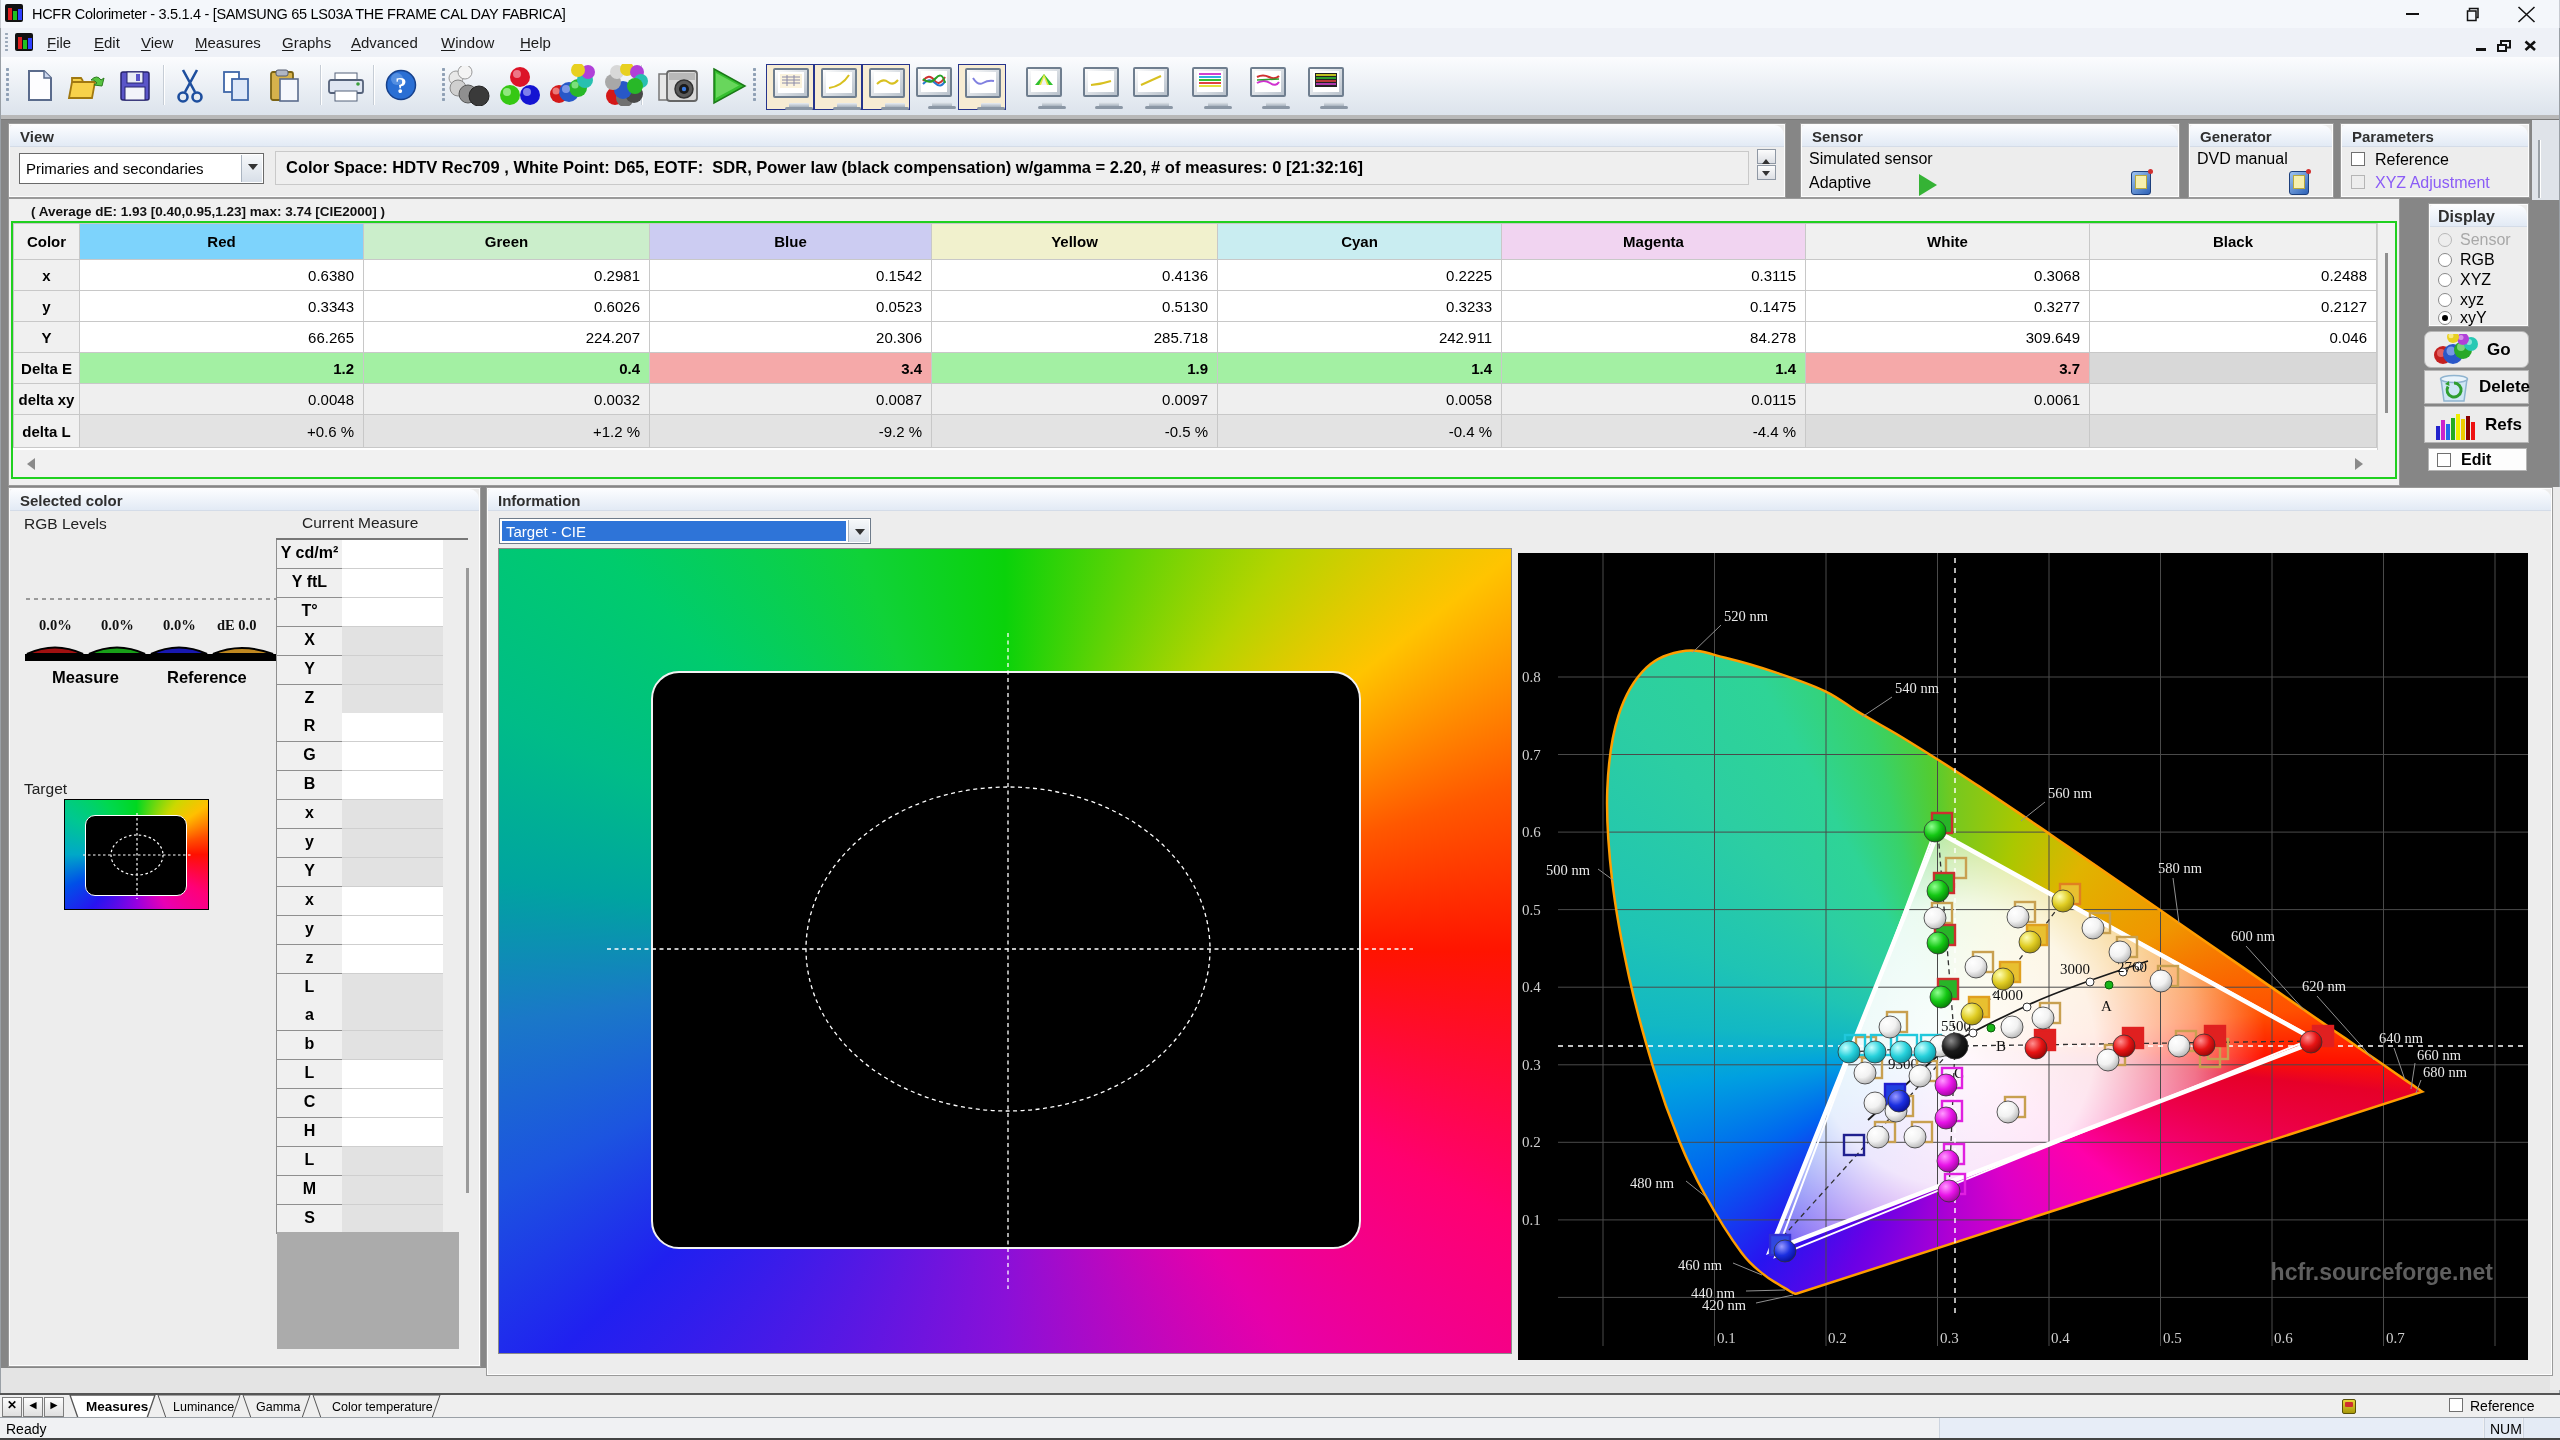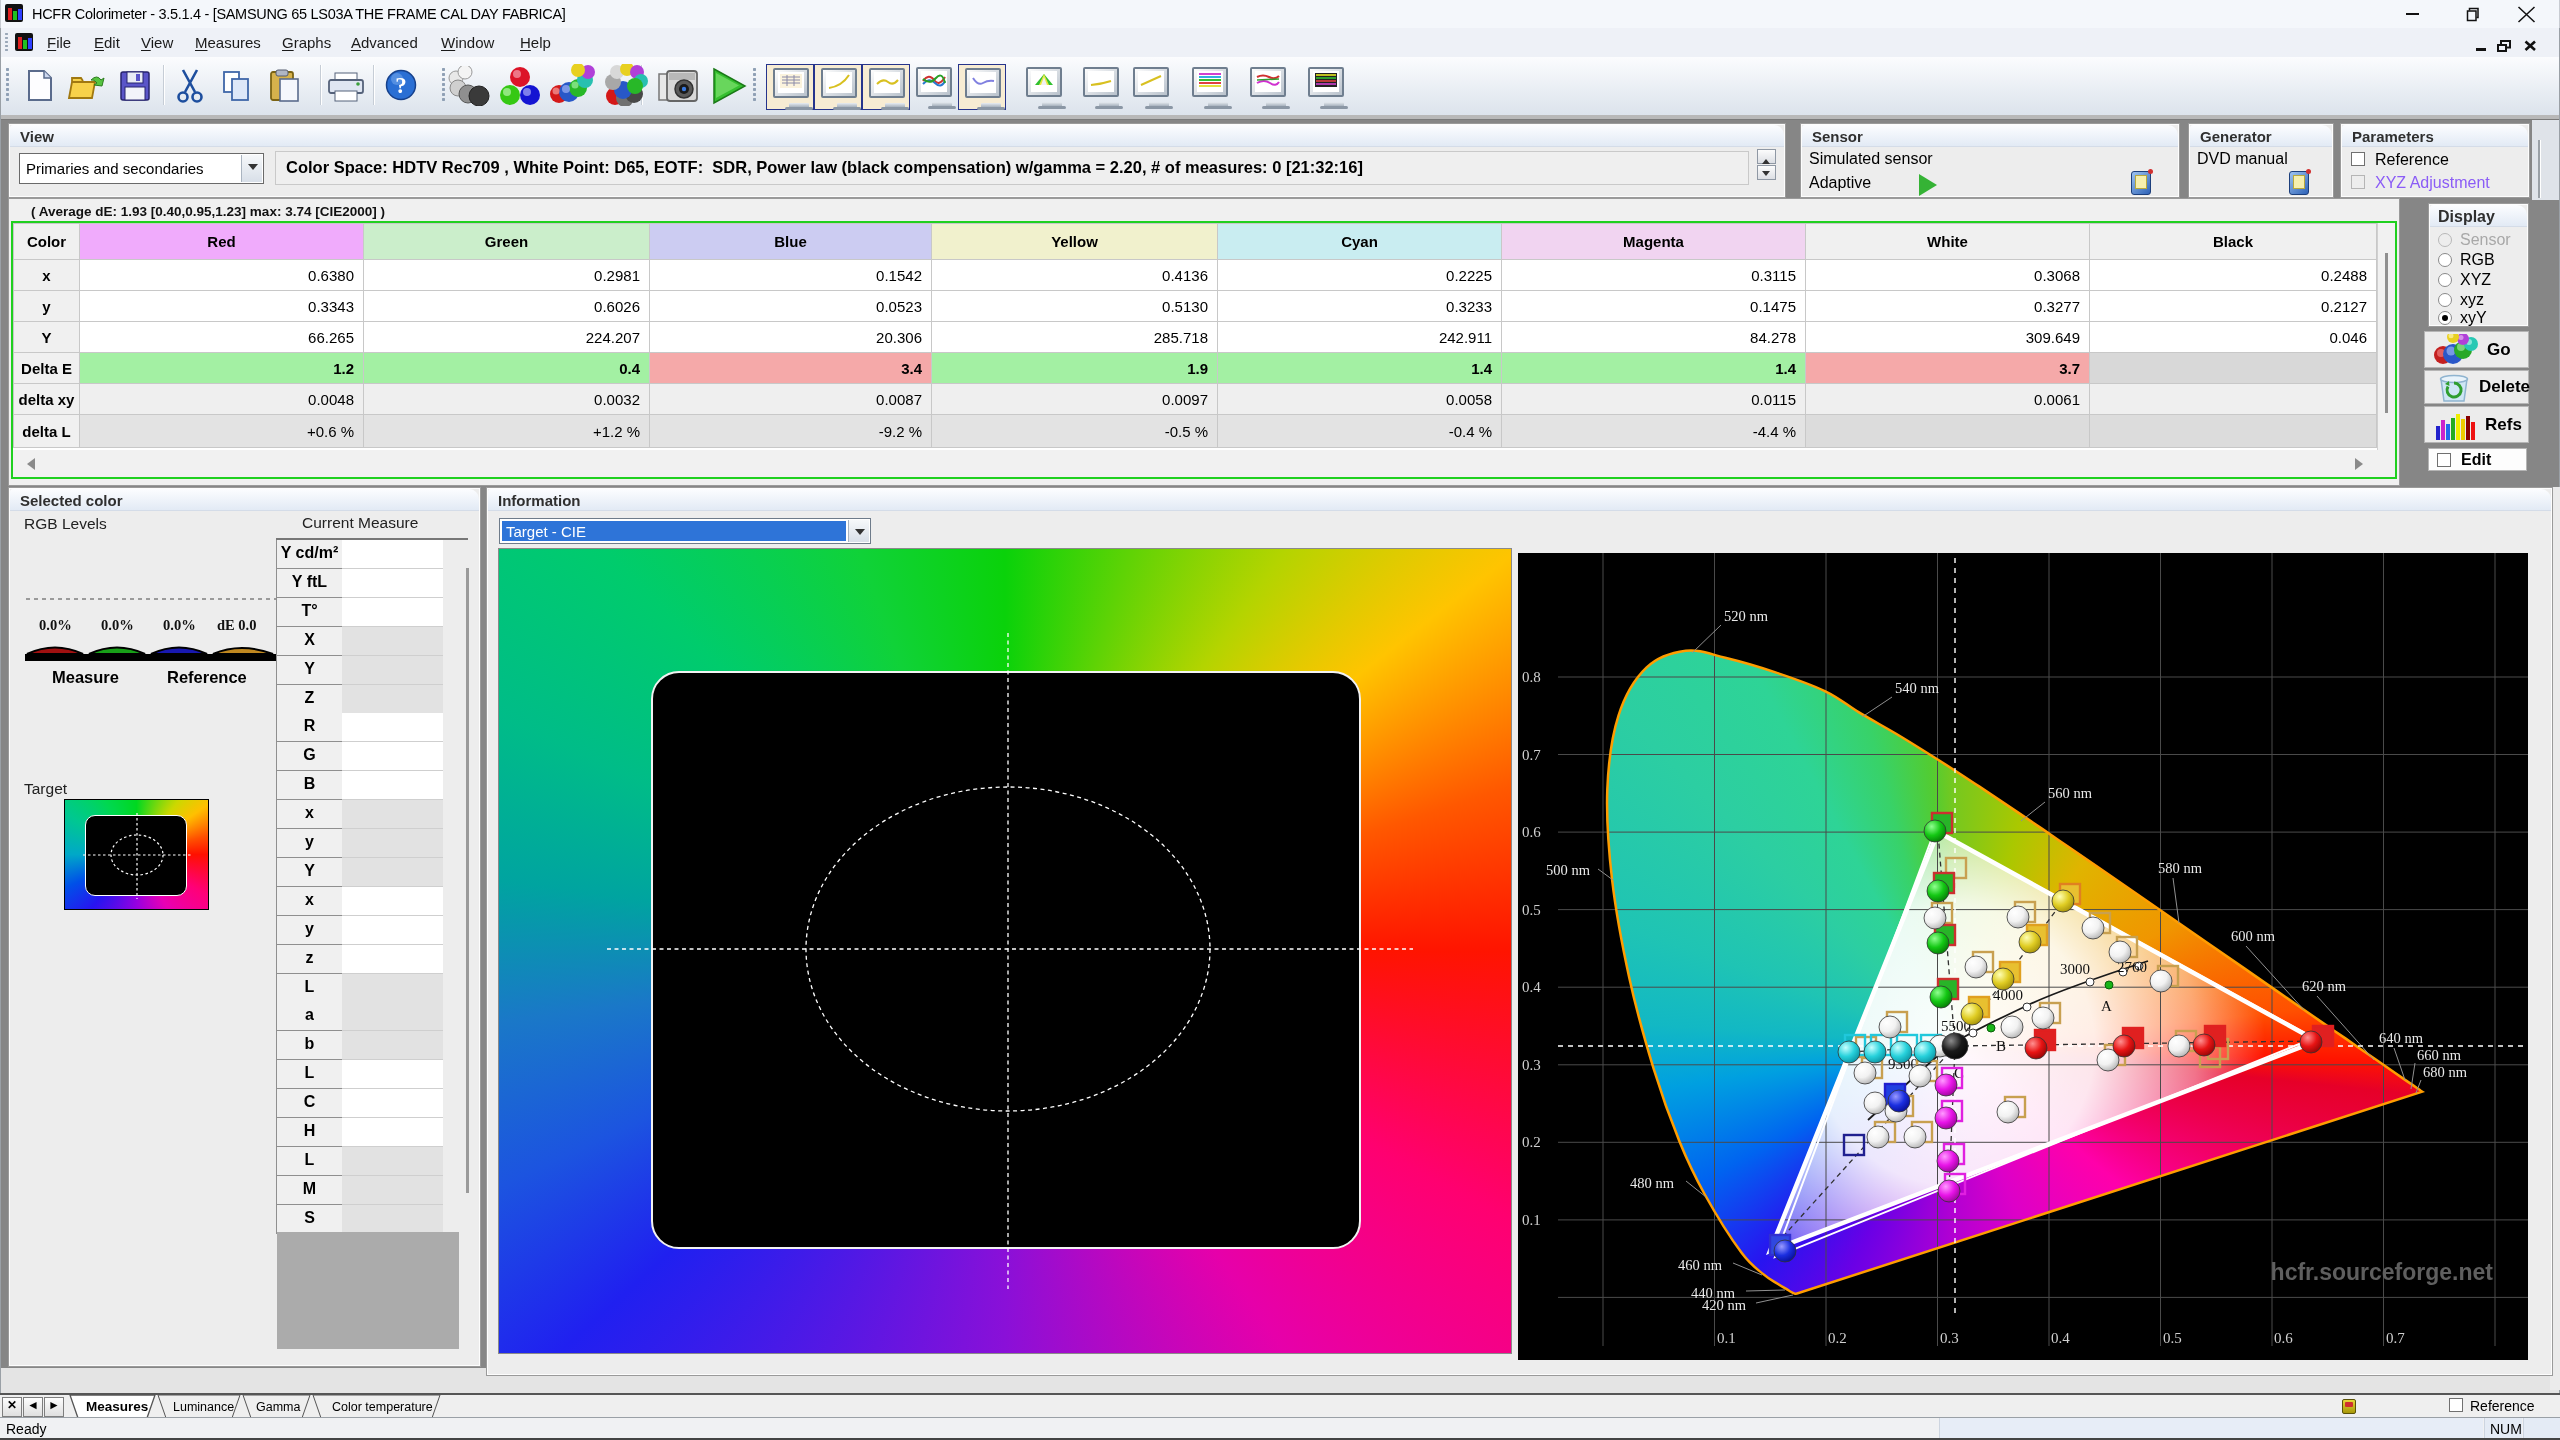--- a/index.html
+++ b/index.html
@@ -378,21 +378,21 @@
               <col style="width:282px">
               <col style="width:286px">
               <col style="width:284px">
               <col style="width:304px">
               <col style="width:284px">
               <col style="width:287px">
             </colgroup>
         <tbody>
               <tr style="height:36px;">
           <th>Color</th>
-          <th style="background:#f0abfc;">Red</th>
+          <th style="background:#7dd3fc;">Red</th>
           <th style="background:#cbeecb;">Green</th>
           <th style="background:#ccccf2;">Blue</th>
           <th style="background:#f1f1cd;">Yellow</th>
           <th style="background:#c9edf1;">Cyan</th>
           <th style="background:#f1d4f1;">Magenta</th>
           <th style="background:#f0f0f0;">White</th>
           <th style="background:#f0f0f0;">Black</th>
         </tr>
         <tr>
                 <td class="lbl">x</td>
@@ -481,21 +481,21 @@
     <div class="radio" style="left:9px;top:49px;"></div>
         <div class="abs" style="left:31px;top:47px;font-size:16px;">RGB</div>
     <div class="radio" style="left:9px;top:69px;"></div>
         <div class="abs" style="left:31px;top:67px;font-size:16px;">XYZ</div>
     <div class="radio" style="left:9px;top:89px;"></div>
         <div class="abs" style="left:31px;top:87px;font-size:16px;">xyz</div>
     <div class="radio on" style="left:9px;top:107px;"></div>
         <div class="abs" style="left:31px;top:105px;font-size:16px;">xyY</div>
   </div>
 
-  <div class="pbtn" style="left:2424px;top:331px;width:105px;height:37px;">
+  <div class="pbtn" style="left:2424px;top:331px;width:105px;height:37px;border-radius:7px;">
     <svg style="position:absolute;left:8px;top:2px;" width="46" height="32" viewBox="0 0 46 32">
       <circle cx="10" cy="21" r="9" fill="#c42020"></circle>
           <circle cx="8" cy="19" r="4" fill="#e87070" opacity=".8"></circle>
       <circle cx="20" cy="20" r="10" fill="#2a57c8"></circle>
           <circle cx="18" cy="17" r="4.5" fill="#7fa0e8" opacity=".9"></circle>
       <circle cx="30" cy="16" r="9" fill="#28a828"></circle>
           <circle cx="28" cy="13" r="4" fill="#80d880" opacity=".9"></circle>
       <circle cx="38" cy="10" r="7" fill="#28c8b4"></circle>
           <circle cx="36" cy="8" r="3" fill="#90e8dc" opacity=".9"></circle>
       <circle cx="30" cy="5" r="6" fill="#b040d8"></circle>

